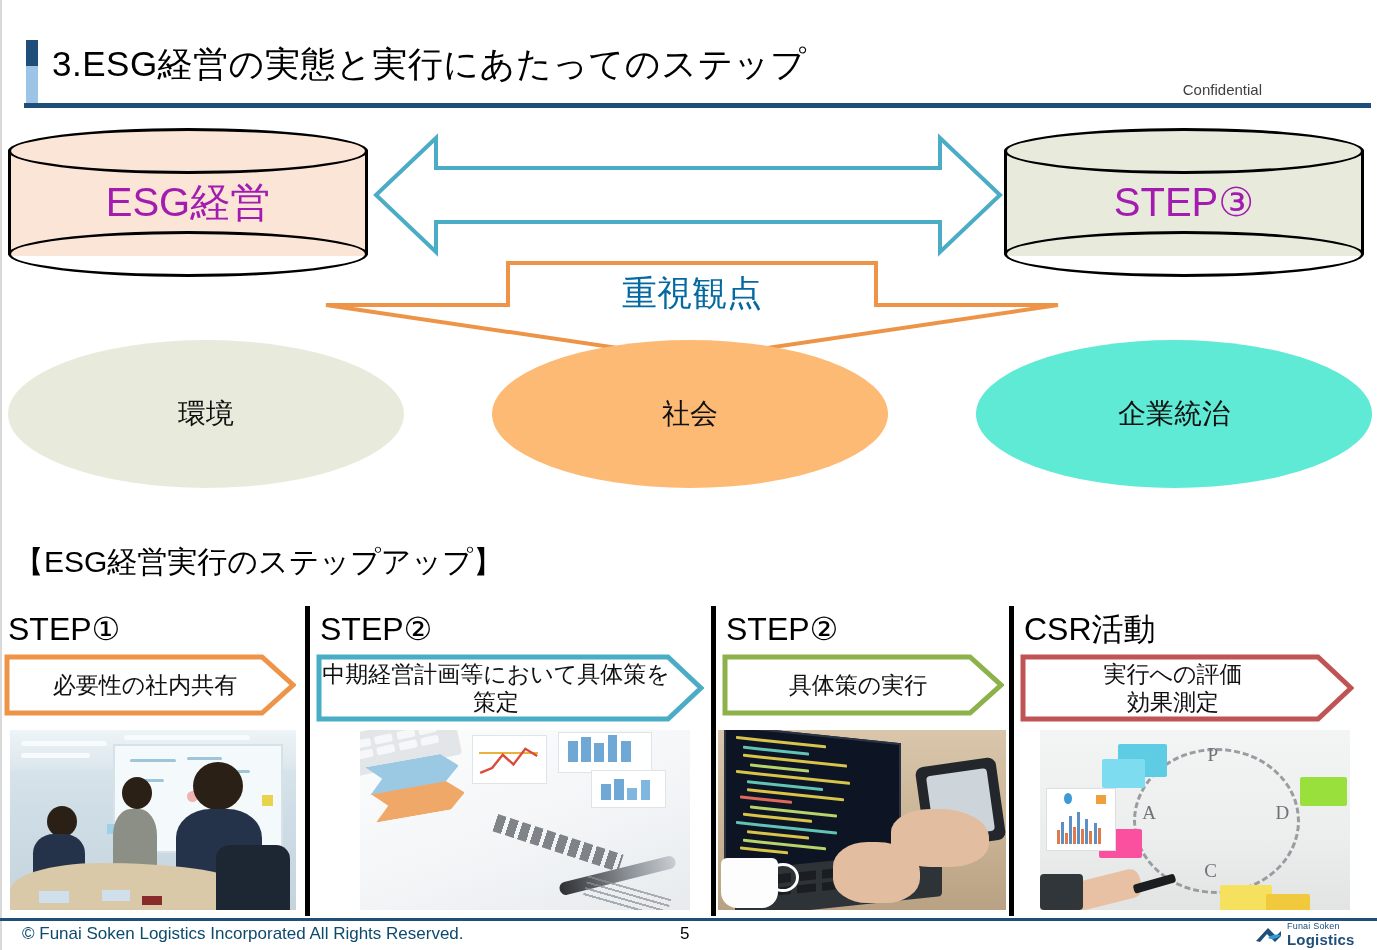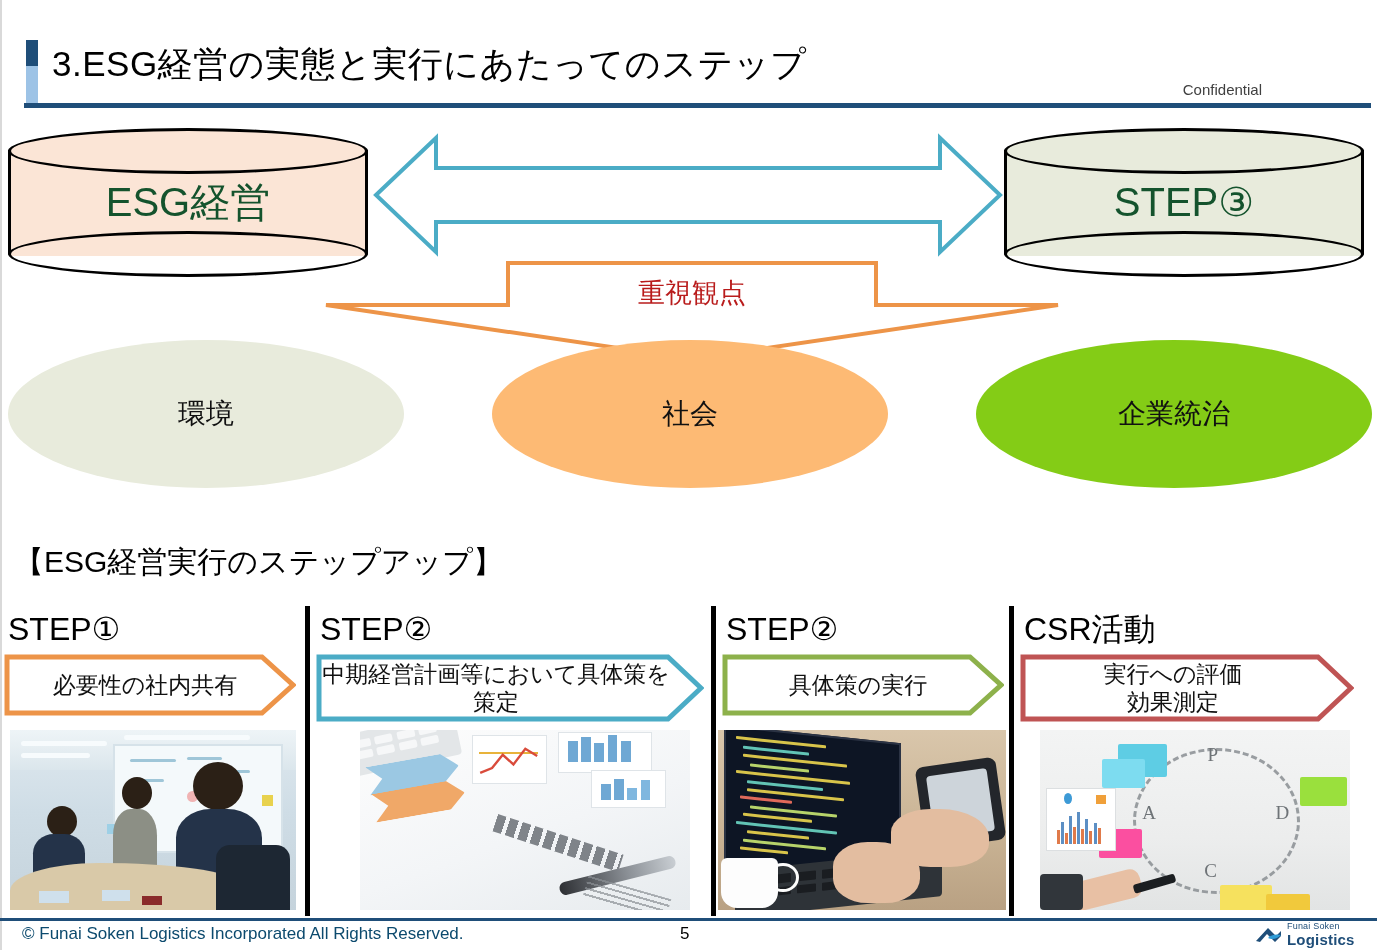--- a/index.html
+++ b/index.html
@@ -44,46 +44,46 @@
     position:absolute;left:0;top:103px;width:100%;height:46px;
     border:3px solid #000;border-radius:50%;box-sizing:border-box;
     background:transparent;
   }
   .cyl .bot-mask{
     position:absolute;left:3px;right:3px;top:104px;height:24px;
   }
   .cyl .cyl-label{
     position:absolute;left:0;top:0;width:100%;height:148px;
     display:flex;align-items:center;justify-content:center;
-    font-size:40px;color:#14532d;z-index:5;
+    font-size:40px;color:#a21caf;z-index:5;
   }
 
   #cyl-esg{left:8px;top:24px;width:360px;height:150px;}
   #cyl-csr{left:1004px;top:24px;width:360px;height:150px;}
 
   
   .dbl-arrow{position:absolute;left:372px;top:28px;width:632px;height:126px;}
 
   
   .down-arrow{position:absolute;left:322px;top:155px;width:740px;height:104px;}
   .down-arrow-label{
     position:absolute;left:322px;top:155px;width:740px;height:68px;
     display:flex;align-items:center;justify-content:center;
-    font-size:27px;color:#b91c1c;
+    font-size:35px;color:#0369a1;
   }
 
   
   .ell{
     position:absolute;border-radius:50%;
     display:flex;align-items:center;justify-content:center;
     font-size:28px;color:#111;
   }
   #ell-env{left:8px;top:236px;width:396px;height:148px;background:#E8EBDC;}
   #ell-soc{left:492px;top:236px;width:396px;height:148px;background:#fdba74;justify-content:center;}
-  #ell-gov{left:976px;top:236px;width:396px;height:148px;background:#84cc16;}
+  #ell-gov{left:976px;top:236px;width:396px;height:148px;background:#5eead4;}
 
   
   .steps-heading{position:absolute;left:14px;top:542px;font-size:30px;color:#000;}
 
   
   .steps{position:absolute;left:0;top:606px;width:1377px;height:310px;}
   .vdiv{position:absolute;top:0;width:5px;height:310px;background:#000;}
   #vdiv1{left:305px;}
   #vdiv2{left:711px;}
   #vdiv3{left:1009px;}

